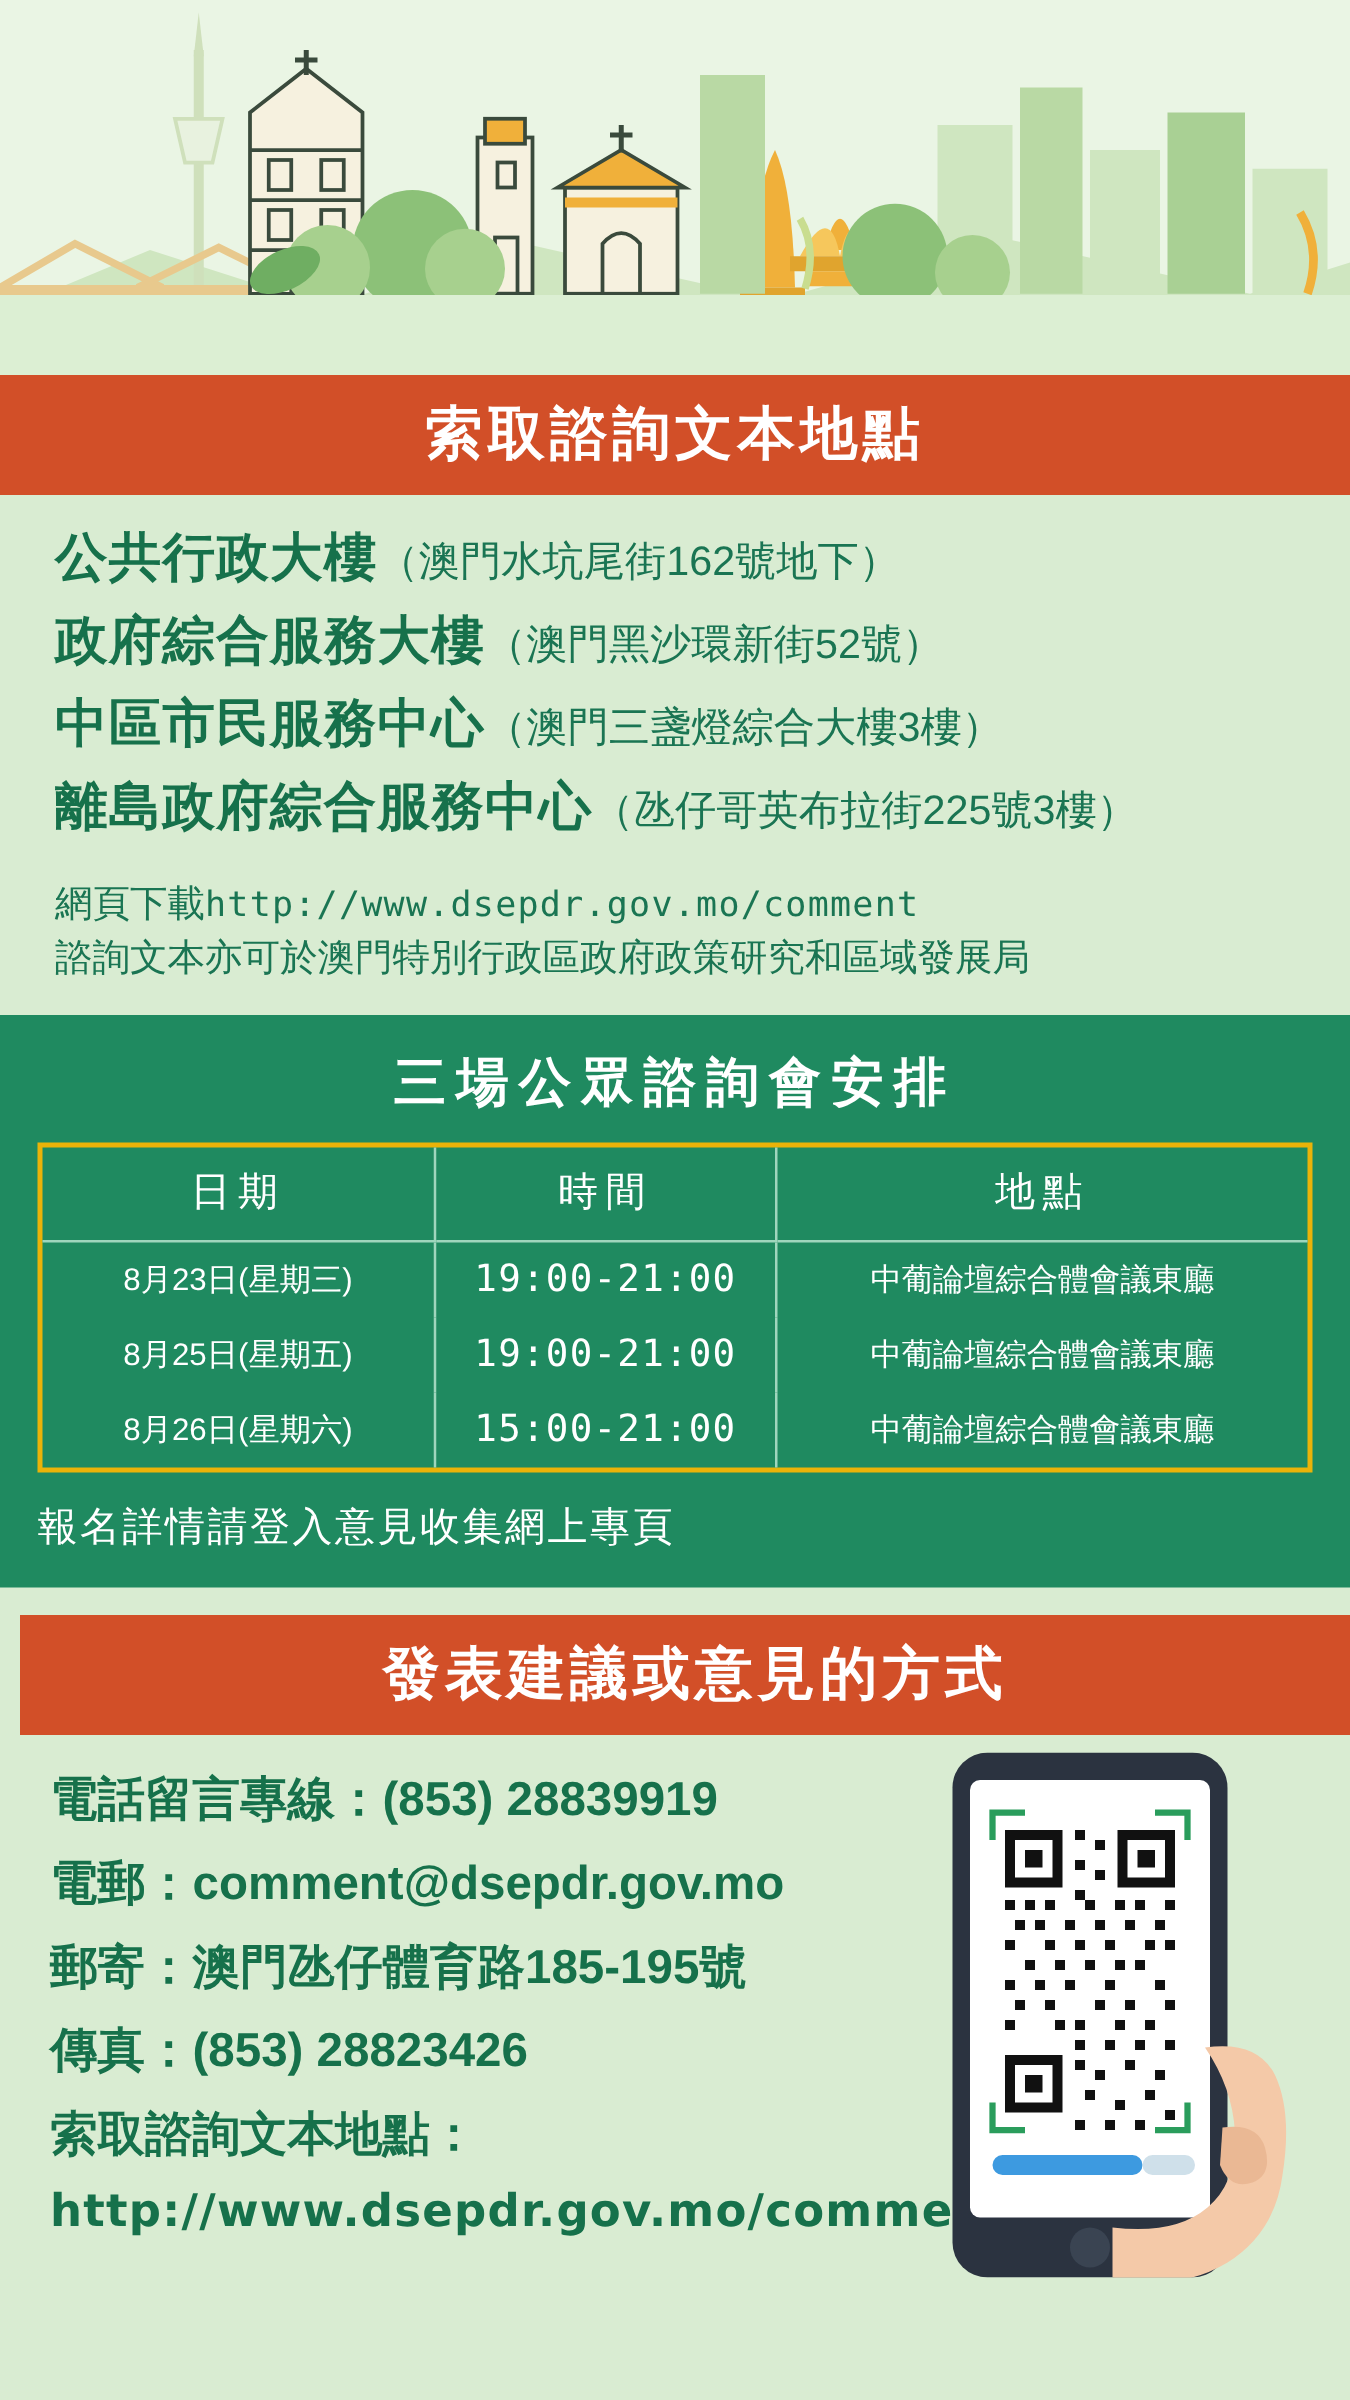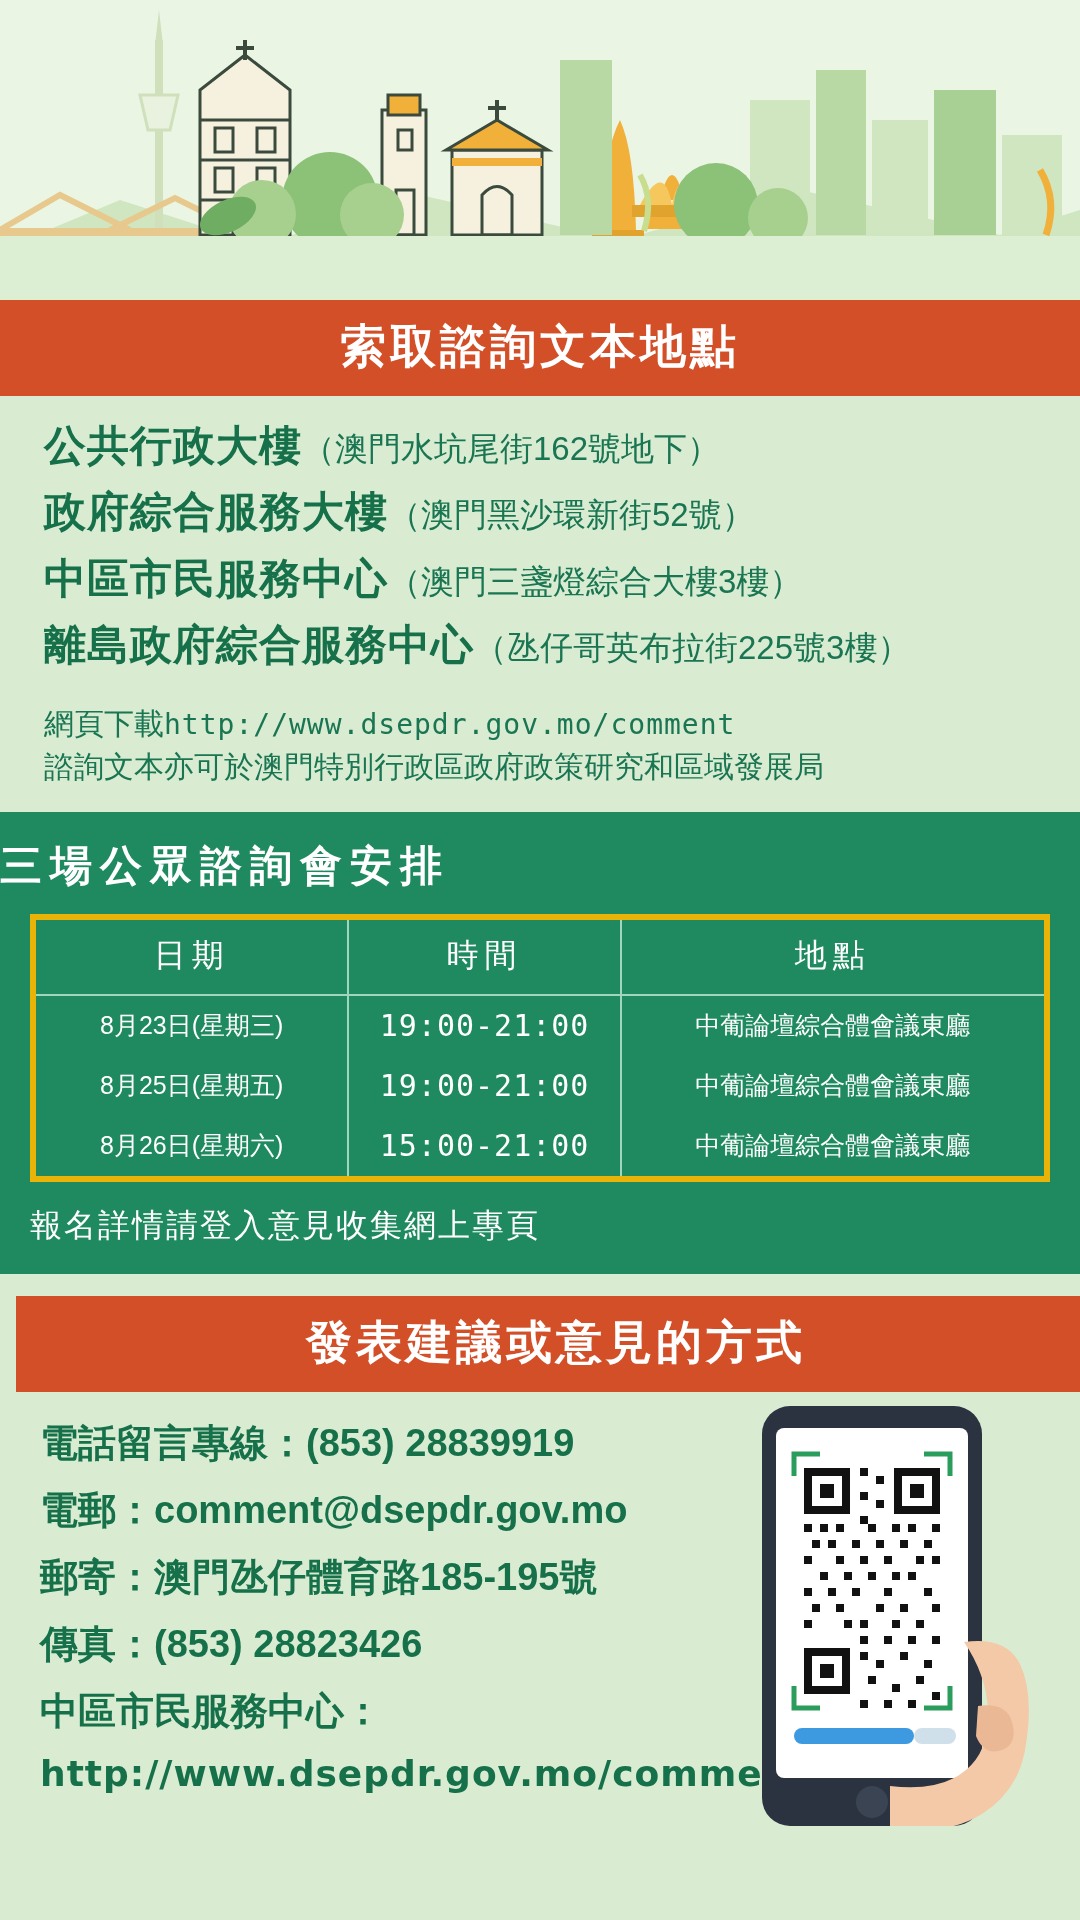--- a/index.html
+++ b/index.html
@@ -81,27 +81,27 @@
     margin: 24px 0 0 0;
     width: 1080px;
     background: #1f8a60;
     padding: 20px 0 26px 0;
     box-sizing: border-box;
   }
   .sessions-title {
     color: #ffffff;
     font-size: 42px;
     font-weight: bold;
-    text-align: left;
+    text-align: center;
     letter-spacing: 8px;
     margin: 6px 0 20px 0;
   }
   .tbl-wrap {
     margin: 0 30px;
-    border: 6px solid #eab308;
+    border: 4px solid #eab308;
   }
   table.sched {
     width: 100%;
     border-collapse: collapse;
     color: #ffffff;
   }
   table.sched th {
     font-size: 32px;
     font-weight: normal;
     letter-spacing: 6px;
@@ -308,21 +308,21 @@
     <div class="signup">報名詳情請登入意見收集網上專頁</div>
   </div>
 
   <div class="band" style="margin-top:22px;margin-left:16px;">發表建議或意見的方式</div>
 
   <div class="contact">
     <p class="contact-line">電話留言專線：(853) 28839919</p>
     <p class="contact-line">電郵：comment@dsepdr.gov.mo</p>
     <p class="contact-line">郵寄：澳門氹仔體育路185-195號</p>
     <p class="contact-line">傳真：(853) 28823426</p>
-    <p class="contact-line">中區市民服務中心：</p>
+    <p class="contact-line">索取諮詢文本地點：</p>
     <p class="contact-url">http://www.dsepdr.gov.mo/comment</p>
 
     <div class="phone-art">
       <svg viewBox="0 0 330 420" width="330" height="420" xmlns="http://www.w3.org/2000/svg">
         <rect x="30" y="0" width="220" height="420" rx="28" fill="#2b3340"></rect>
         <rect x="44" y="22" width="192" height="350" rx="8" fill="#ffffff"></rect>
         <circle cx="140" cy="396" r="16" fill="#3a4452"></circle>
 
         <g stroke="#2a9d5c" stroke-width="5" fill="none">
           <path d="M62 70 L62 48 L88 48"></path>

